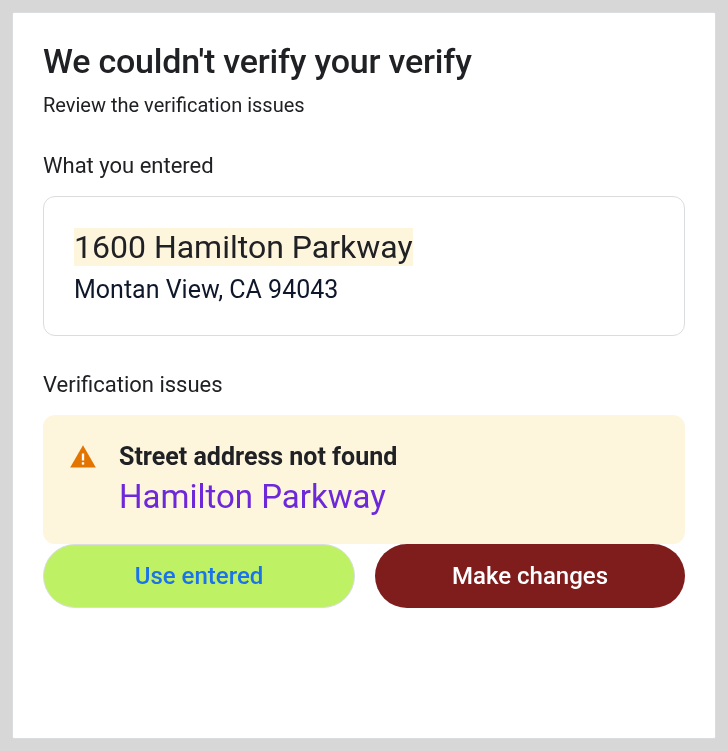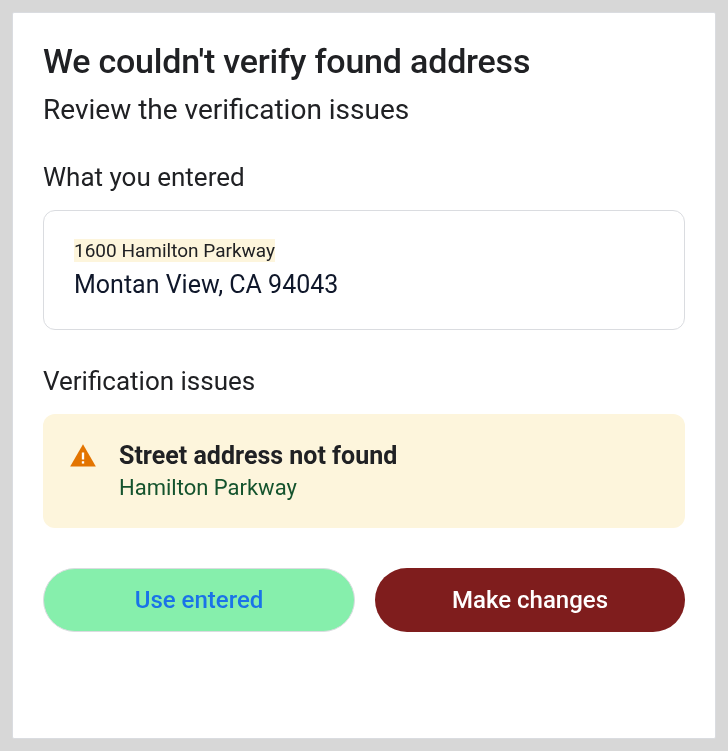--- a/index.html
+++ b/index.html
@@ -22,39 +22,39 @@
       height: 100%;
     }
     .title {
       font-size: 34px;
       font-weight: 500;
       color: #202124;
       letter-spacing: -0.2px;
       margin-bottom: 12px;
     }
     .subtitle {
-      font-size: 28px;
+      font-size: 20px;
       color: #202124;
       font-weight: 400;
       margin-bottom: 36px;
     }
     .section-heading {
-      font-size: 26px;
+      font-size: 22px;
       color: #202124;
       font-weight: 400;
       margin-bottom: 18px;
     }
     .entered-box {
       border: 1px solid #dadce0;
       border-radius: 12px;
       padding: 26px 30px 26px 30px;
       margin-bottom: 36px;
     }
     .entered-line1 {
-      font-size: 19px;
+      font-size: 32px;
       color: #202124;
       font-weight: 400;
       line-height: 1.5;
       display: inline;
     }
     .highlight {
       background: #fdf5dc;
     }
     .entered-line2 {
       font-size: 25px;
@@ -62,40 +62,39 @@
       font-weight: 400;
       line-height: 1.5;
     }
     .issue-box {
       background: #fdf5dc;
       border-radius: 12px;
       padding: 24px 26px 24px 26px;
       display: flex;
       align-items: flex-start;
       gap: 22px;
-      margin-bottom: 40px;
     }
     .warning-icon {
       flex: 0 0 auto;
       width: 28px;
       height: 28px;
       margin-top: 4px;
     }
     .issue-content {
       flex: 1;
     }
     .issue-title {
       font-size: 25px;
       color: #202124;
       font-weight: 700;
       line-height: 1.4;
     }
     .issue-detail {
-      font-size: 22px;
-      color: #14532d;
+      font-size: 33px;
+      color: #6d28d9;
       font-weight: 400;
       line-height: 1.4;
     }
     .button-row {
       display: flex;
       gap: 20px;
     }
     .btn {
       flex: 1;
       height: 64px;
@@ -103,34 +102,34 @@
       font-size: 24px;
       font-weight: 500;
       cursor: pointer;
       display: flex;
       align-items: center;
       justify-content: center;
       border: none;
       font-family: inherit;
     }
     .btn-outline {
-      background: #86efac;
+      background: #bef264;
       border: 1px solid #dadce0;
       color: #1a73e8;
     }
     .btn-primary {
       background: #7f1d1d;
       color: #ffffff;
     }
   </style>
 </head>
 <body>
 
 <div class="dialog">
-  <h1 class="title">We couldn't verify found address</h1>
+  <h1 class="title">We couldn't verify your verify</h1>
   <p class="subtitle">Review the verification issues</p>
 
   <h2 class="section-heading">What you entered</h2>
   <div class="entered-box">
     <span class="entered-line1 highlight">1600 Hamilton Parkway</span>
     <div class="entered-line2">Montan View, CA 94043</div>
   </div>
 
   <h2 class="section-heading">Verification issues</h2>
   <div class="issue-box">

